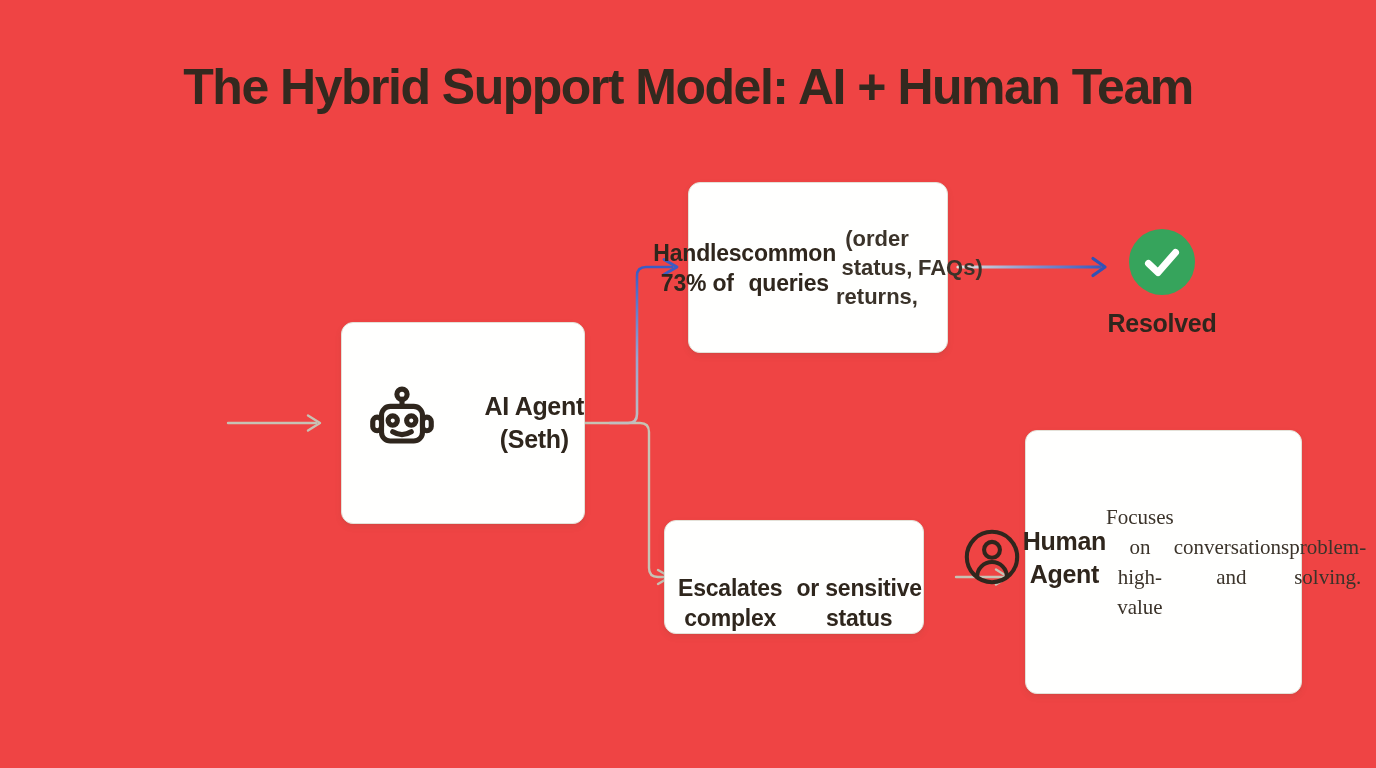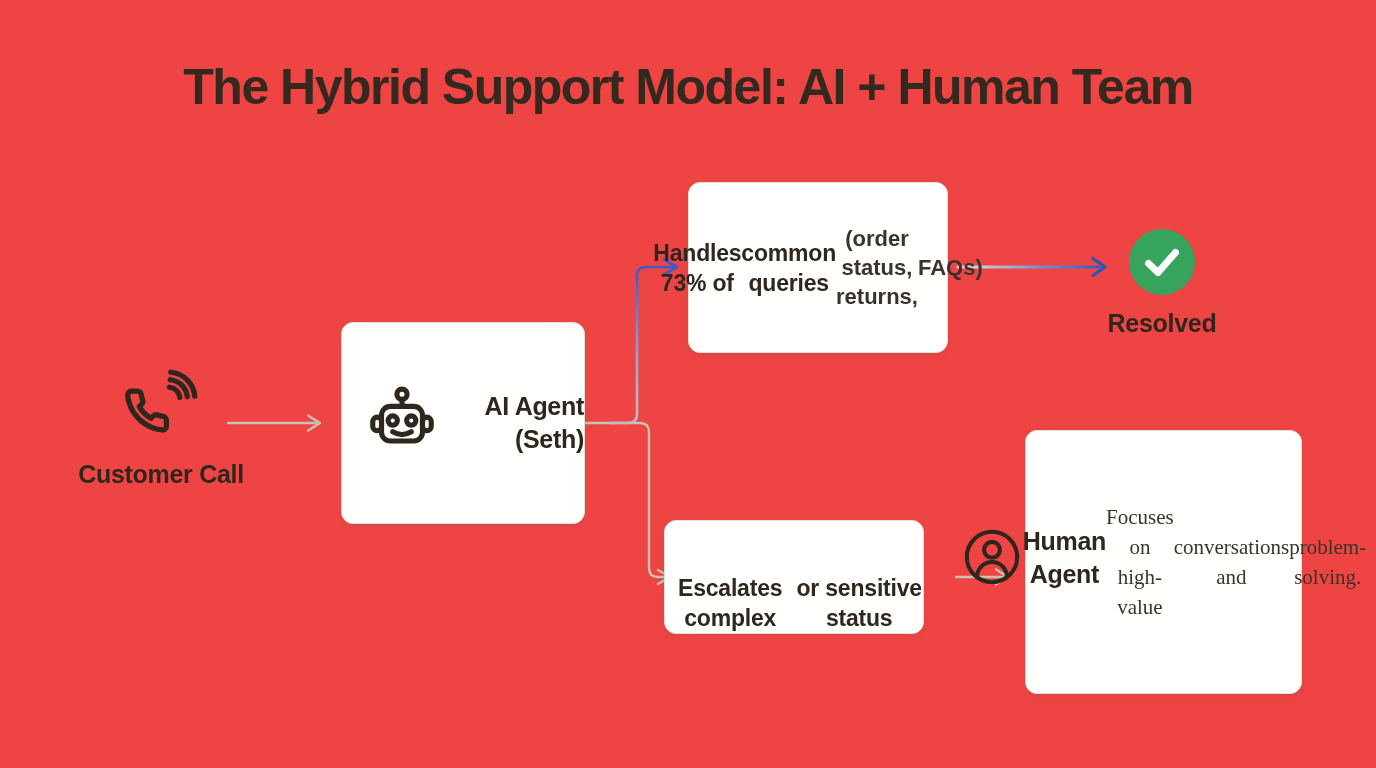--- a/index.html
+++ b/index.html
@@ -19,21 +19,21 @@
   .card{
     position:absolute;
     background:#fffffe;
     border:1px solid #e4e1d8;
     border-radius:12px;
     box-shadow:0 3px 6px rgba(90,80,60,0.10),0 1px 2px rgba(90,80,60,0.06);
     display:flex;flex-direction:row;
     align-items:center;justify-content:center;
     text-align:center;
   }
-  #ai-card{left:341px;top:322px;width:242px;height:200px;gap:22px;text-align:right;}
+  #ai-card{left:341px;top:322px;width:242px;height:200px;gap:22px;}
   #handles-card{left:688px;top:182px;width:258px;height:169px;}
   #escalates-card{left:664px;top:520px;width:258px;height:112px;align-items:flex-end;}
   #human-card{left:1025px;top:430px;width:275px;height:262px;}
   .node{position:absolute;text-align:center;}
   #customer-node{left:31px;top:366px;width:260px;}
   #resolved-node{left:1032px;top:229px;width:260px;}
   .label-lg{font-size:25px;font-weight:700;color:#2f261d;letter-spacing:-0.3px;line-height:33px;}
   .bold-md{font-size:23px;font-weight:700;color:#2f261d;letter-spacing:-0.2px;line-height:30px;}
   .reg-md{font-size:22px;font-weight:700;color:#3b332a;line-height:29px;}
   .reg-sm{font-size:21px;font-weight:400;color:#3b332a;line-height:30px;font-family:Liberation Serif, serif;}
@@ -85,31 +85,20 @@
       <path d="M958 267 H1100" stroke="url(#gradRight)" stroke-width="3.2"></path>
       <path d="M1093 258.5 L1105 267 L1093 275.5" stroke="#3152b5" stroke-width="3.2"></path>
     </g>
 
     <g fill="none" stroke="#c7c2b4" stroke-width="2.4" stroke-linecap="round" stroke-linejoin="round">
       <path d="M956 577 H1004"></path>
       <path d="M996 569.5 L1008 577 L996 584.5"></path>
     </g>
   </svg>
 
-  <div id="customer-node" class="node">
-    <span class="icon-wrap">
-      <svg width="80" height="80" viewBox="0 0 32 32" fill="none" stroke="#2f261d" stroke-linecap="round" stroke-linejoin="round" style="margin:0 auto;">
-        <path stroke-width="2.7" transform="translate(1,8.5) scale(0.78)" d="M22 16.92v3a2 2 0 0 1-2.18 2 19.79 19.79 0 0 1-8.63-3.07 19.5 19.5 0 0 1-6-6 19.79 19.79 0 0 1-3.07-8.67A2 2 0 0 1 4.11 2h3a2 2 0 0 1 2 1.72 12.84 12.84 0 0 0 .7 2.81 2 2 0 0 1-.45 2.11L8.09 9.91a16 16 0 0 0 6 6l1.27-1.27a2 2 0 0 1 2.11-.45 12.84 12.84 0 0 0 2.81.7A2 2 0 0 1 22 16.92z"></path>
-        <path stroke-width="2.1" d="M19.4 8.5 A4.5 4.5 0 0 1 23.5 12.6"></path>
-        <path stroke-width="2.1" d="M19.7 5.5 A7.5 7.5 0 0 1 26.5 12.3"></path>
-        <path stroke-width="2.1" d="M19.9 2.5 A10.5 10.5 0 0 1 29.5 12.1"></path>
-      </svg>
-    </span>
-    <div class="label-lg">Customer Call</div>
-  </div>
 
   <div id="ai-card" class="card">
     <span class="icon-wrap">
       <svg width="78" height="78" viewBox="0 0 32 32" fill="none" stroke="#2f261d" stroke-width="2.1" stroke-linecap="round" stroke-linejoin="round">
         <circle cx="16" cy="4.2" r="2.1"></circle>
         <line x1="16" y1="6.3" x2="16" y2="9.2"></line>
         <rect x="7.6" y="9.2" width="16.8" height="14.2" rx="3.6"></rect>
         <rect x="4" y="13.6" width="3.6" height="5.6" rx="1.8"></rect>
         <rect x="24.4" y="13.6" width="3.6" height="5.6" rx="1.8"></rect>
         <circle cx="12.2" cy="15" r="1.9"></circle>

